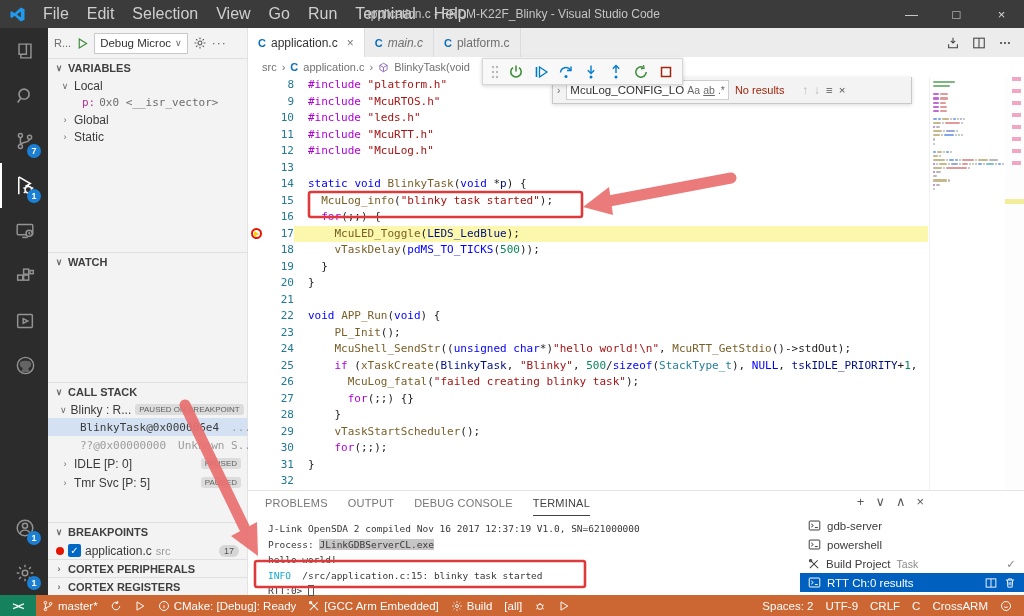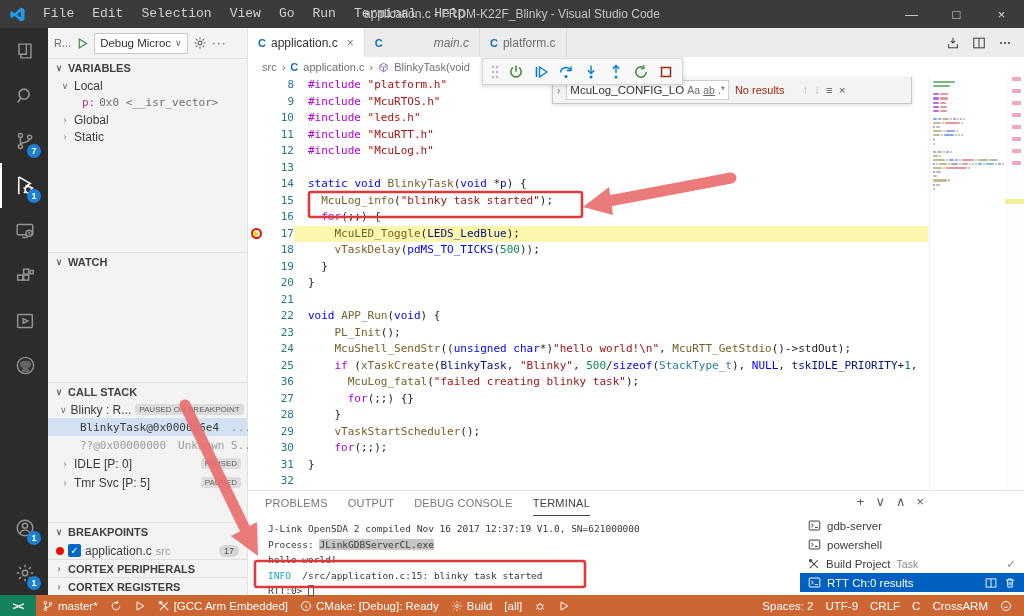--- a/index.html
+++ b/index.html
@@ -2,21 +2,21 @@
 <html><head>
 <meta charset="utf-8">
 <style>
   * { box-sizing: border-box; margin:0; padding:0; }
   html,body { width:1024px; height:616px; overflow:hidden; }
   body { font-family:"Liberation Sans", sans-serif; background:#fff; position:relative; font-size:12px; }
 
   
   .titlebar { height:28px; background:#3b3b3b; display:flex; align-items:center; color:#cfcfcf; position:relative; }
   .vscode-logo { width:34px; display:flex; justify-content:center; }
-  .menu-item { padding:0 9px; line-height:28px; font-size:13px;font-family:Liberation Mono, monospace; }
+  .menu-item { padding:0 9px; line-height:28px; font-size:16px; }
   .title-text { position:absolute; left:50%; transform:translateX(-50%); font-size:12px; color:#c5c5c5; white-space:nowrap; }
   .win-controls { margin-left:auto; display:flex; }
   .win-btn { width:45px; height:28px; display:flex; align-items:center; justify-content:center; color:#d8d8d8; font-size:13px; }
 
   
   .main { display:flex; height:567px; }
 
   
   .activitybar { width:48px; background:#2c2c2c; display:flex; flex-direction:column; }
   .act-item { width:48px; height:45px; display:flex; align-items:center; justify-content:center; position:relative; color:#939393; border-left:2px solid transparent; }
@@ -45,21 +45,21 @@
   .bp-dot { width:8px; height:8px; border-radius:50%; background:#e51400; flex:none; }
   .cb { width:13px; height:13px; background:#0067c5; border-radius:2px; color:#fff; font-size:10px; line-height:13px; text-align:center; flex:none; }
   .count-pill { margin-left:auto; margin-right:8px; background:#d6d6d6; color:#555; border-radius:8px; font-size:9px; padding:1px 5px; }
   .src-dim { color:#9b9b9b; font-size:11px; }
 
   
   .editor-col { flex:1; display:flex; flex-direction:column; position:relative; background:#fff; }
   .tabbar { height:29px; background:#ececec; display:flex; align-items:stretch; }
   .tab { display:flex; align-items:center; gap:5px; padding:0 10px; font-size:12px; color:#6f6f6f; border-right:1px solid #dcdcdc; background:#ececec; }
   .tab.active { background:#fff; color:#333; }
-  .tab.preview .tab-label { font-style:italic;margin-left:46px; }
+  .tab.preview .tab-label { font-style:italic; }
   .c-icon { color:#0a6ebd; font-weight:bold; font-size:11px; }
   .tab-close { color:#7a7a7a; margin-left:4px; font-size:12px; }
   .editor-actions { margin-left:auto; display:flex; align-items:center; gap:12px; padding-right:12px; color:#424242; }
   .breadcrumb { height:20px; display:flex; align-items:center; gap:5px; padding-left:14px; font-size:11px; color:#717171; white-space:nowrap; }
 
   .code-area { flex:1; position:relative; font-family:"DejaVu Sans Mono", monospace; font-size:11px; overflow:hidden; }
   .code-row { display:flex; height:16.5px; line-height:16.5px; white-space:pre; position:relative; }
   .code-row.current { background:linear-gradient(to right, transparent 46px, #fbf7ad 46px, #fbf7ad calc(100% - 96px), transparent calc(100% - 96px)); }
   .glyph { width:16px; flex:none; display:flex; align-items:center; justify-content:center; }
   .ln { width:30px; flex:none; text-align:right; color:#237893; font-size:11px; }
@@ -415,21 +415,21 @@
         <div class="code-row"><span class="glyph"></span><span class="ln">16</span><span class="ltext"><span class="tk-pl">  </span><span class="tk-pp">for</span><span class="tk-pl">(;;) {</span></span></div>
         <div class="code-row current"><span class="glyph"><span class="bp-hit"></span></span><span class="ln">17</span><span class="ltext"><span class="tk-pl">    </span><span class="tk-fn">McuLED_Toggle</span><span class="tk-pl">(</span><span class="tk-var">LEDS_LedBlue</span><span class="tk-pl">);</span></span></div>
         <div class="code-row"><span class="glyph"></span><span class="ln">18</span><span class="ltext"><span class="tk-pl">    </span><span class="tk-fn">vTaskDelay</span><span class="tk-pl">(</span><span class="tk-kw">pdMS_TO_TICKS</span><span class="tk-pl">(</span><span class="tk-num">500</span><span class="tk-pl">));</span></span></div>
         <div class="code-row"><span class="glyph"></span><span class="ln">19</span><span class="ltext"><span class="tk-pl">  }</span></span></div>
         <div class="code-row"><span class="glyph"></span><span class="ln">20</span><span class="ltext"><span class="tk-pl">}</span></span></div>
         <div class="code-row"><span class="glyph"></span><span class="ln">21</span><span class="ltext"></span></div>
         <div class="code-row"><span class="glyph"></span><span class="ln">22</span><span class="ltext"><span class="tk-kw">void</span><span class="tk-pl"> </span><span class="tk-fn">APP_Run</span><span class="tk-pl">(</span><span class="tk-kw">void</span><span class="tk-pl">) {</span></span></div>
         <div class="code-row"><span class="glyph"></span><span class="ln">23</span><span class="ltext"><span class="tk-pl">    </span><span class="tk-fn">PL_Init</span><span class="tk-pl">();</span></span></div>
         <div class="code-row"><span class="glyph"></span><span class="ln">24</span><span class="ltext"><span class="tk-pl">    </span><span class="tk-fn">McuShell_SendStr</span><span class="tk-pl">((</span><span class="tk-kw">unsigned</span><span class="tk-pl"> </span><span class="tk-kw">char</span><span class="tk-pl">*)</span><span class="tk-str">"hello world!\n"</span><span class="tk-pl">, </span><span class="tk-fn">McuRTT_GetStdio</span><span class="tk-pl">()-&gt;stdOut);</span></span></div>
         <div class="code-row"><span class="glyph"></span><span class="ln">25</span><span class="ltext"><span class="tk-pl">    </span><span class="tk-pp">if</span><span class="tk-pl"> (</span><span class="tk-fn">xTaskCreate</span><span class="tk-pl">(</span><span class="tk-var">BlinkyTask</span><span class="tk-pl">, </span><span class="tk-str">"Blinky"</span><span class="tk-pl">, </span><span class="tk-num">500</span><span class="tk-pl">/</span><span class="tk-kw">sizeof</span><span class="tk-pl">(</span><span class="tk-type">StackType_t</span><span class="tk-pl">), </span><span class="tk-kw">NULL</span><span class="tk-pl">, </span><span class="tk-var">tskIDLE_PRIORITY</span><span class="tk-pl">+</span><span class="tk-num">1</span><span class="tk-pl">,</span></span></div>
-        <div class="code-row"><span class="glyph"></span><span class="ln">36</span><span class="ltext"><span class="tk-pl">      </span><span class="tk-fn">McuLog_fatal</span><span class="tk-pl">(</span><span class="tk-str">"failed creating blinky task"</span><span class="tk-pl">);</span></span></div>
+        <div class="code-row"><span class="glyph"></span><span class="ln">26</span><span class="ltext"><span class="tk-pl">      </span><span class="tk-fn">McuLog_fatal</span><span class="tk-pl">(</span><span class="tk-str">"failed creating blinky task"</span><span class="tk-pl">);</span></span></div>
         <div class="code-row"><span class="glyph"></span><span class="ln">27</span><span class="ltext"><span class="tk-pl">      </span><span class="tk-pp">for</span><span class="tk-pl">(;;) {}</span></span></div>
         <div class="code-row"><span class="glyph"></span><span class="ln">28</span><span class="ltext"><span class="tk-pl">    }</span></span></div>
         <div class="code-row"><span class="glyph"></span><span class="ln">29</span><span class="ltext"><span class="tk-pl">    </span><span class="tk-fn">vTaskStartScheduler</span><span class="tk-pl">();</span></span></div>
         <div class="code-row"><span class="glyph"></span><span class="ln">30</span><span class="ltext"><span class="tk-pl">    </span><span class="tk-pp">for</span><span class="tk-pl">(;;);</span></span></div>
         <div class="code-row"><span class="glyph"></span><span class="ln">31</span><span class="ltext"><span class="tk-pl">}</span></span></div>
         <div class="code-row"><span class="glyph"></span><span class="ln">32</span><span class="ltext"></span></div>
 
     <div class="minimap" id="minimap">
           <div class="mm-bar" style="left: 3px; top: 4px; width: 21.6px; background: rgb(125, 183, 125);"></div>
           <div class="mm-bar" style="left: 3px; top: 8.1px; width: 17.28px; background: rgb(125, 183, 125);"></div>
@@ -702,35 +702,35 @@
       </div>
       <div class="sb-item">
         <span class="icn">
           <svg width="12" height="12" viewBox="0 0 16 16" fill="none" stroke="currentColor" stroke-width="1.3">
             <path d="M4 2.5l9 5.5-9 5.5z"></path>
           </svg>
         </span>
       </div>
       <div class="sb-item">
         <span class="icn">
+          <svg width="12" height="12" viewBox="0 0 16 16" fill="none" stroke="currentColor" stroke-width="1.3">
+            <circle cx="8" cy="8" r="6"></circle>
+            <path d="M8 7.2V11M8 4.8v.3"></path>
+          </svg>
+        </span>
+        <span>CMake: [Debug]: Ready</span>
+      </div>
+      <div class="sb-item">
+        <span class="icn">
           <svg width="12" height="12" viewBox="0 0 16 16" fill="none" stroke="currentColor" stroke-width="1.4">
             <path d="M2.5 13.5L13 3M3 3l10.5 10.5"></path>
             <circle cx="3.5" cy="3.5" r="1.6"></circle>
           </svg>
         </span>
         <span>[GCC Arm Embedded]</span>
-      </div>
-      <div class="sb-item">
-        <span class="icn">
-          <svg width="12" height="12" viewBox="0 0 16 16" fill="none" stroke="currentColor" stroke-width="1.3">
-            <circle cx="8" cy="8" r="6"></circle>
-            <path d="M8 7.2V11M8 4.8v.3"></path>
-          </svg>
-        </span>
-        <span>CMake: [Debug]: Ready</span>
       </div>
       <div class="sb-item">
         <span class="icn">
           <svg width="12" height="12" viewBox="0 0 16 16" fill="none" stroke="currentColor" stroke-width="1.2">
             <circle cx="8" cy="8" r="2"></circle>
             <path d="M8 1.5v2M8 12.5v2M1.5 8h2M12.5 8h2M3.4 3.4l1.4 1.4M11.2 11.2l1.4 1.4M12.6 3.4l-1.4 1.4M4.8 11.2l-1.4 1.4"></path>
           </svg>
         </span>
         <span>Build</span>
       </div>

